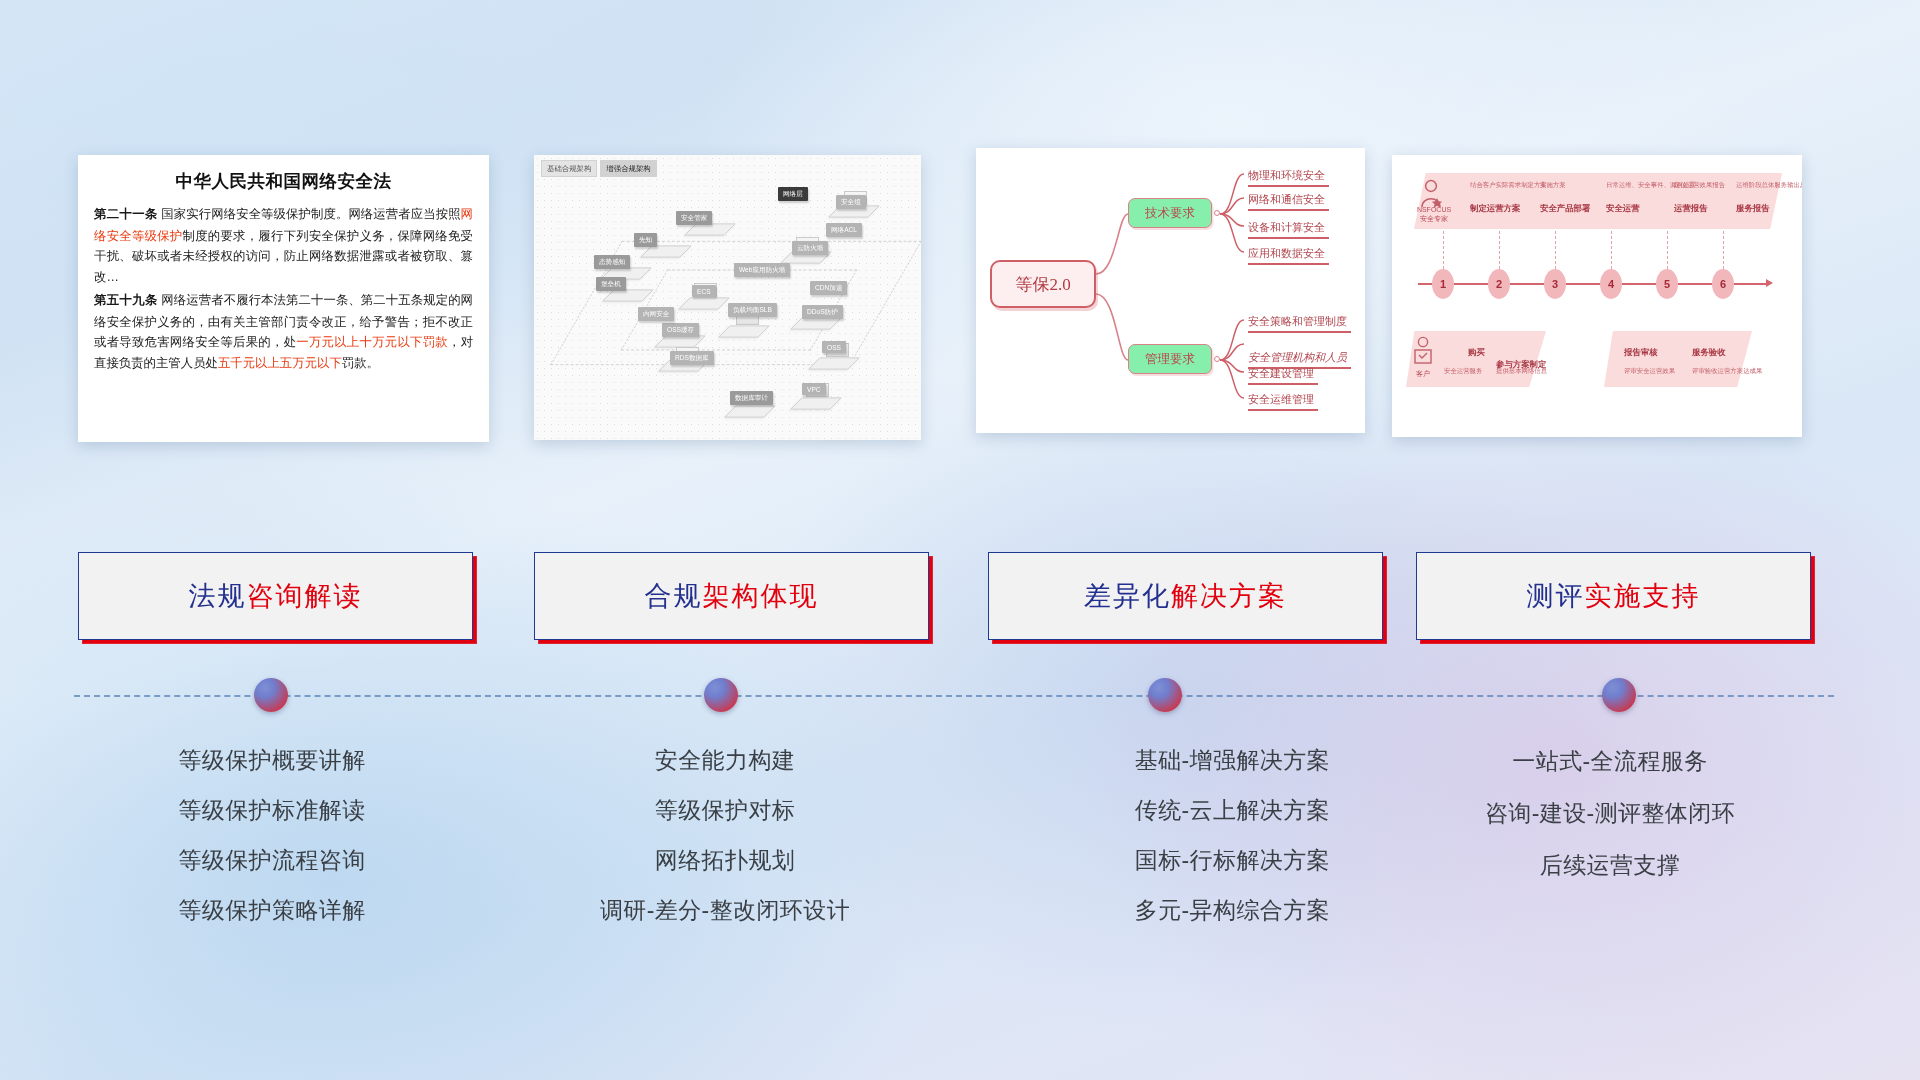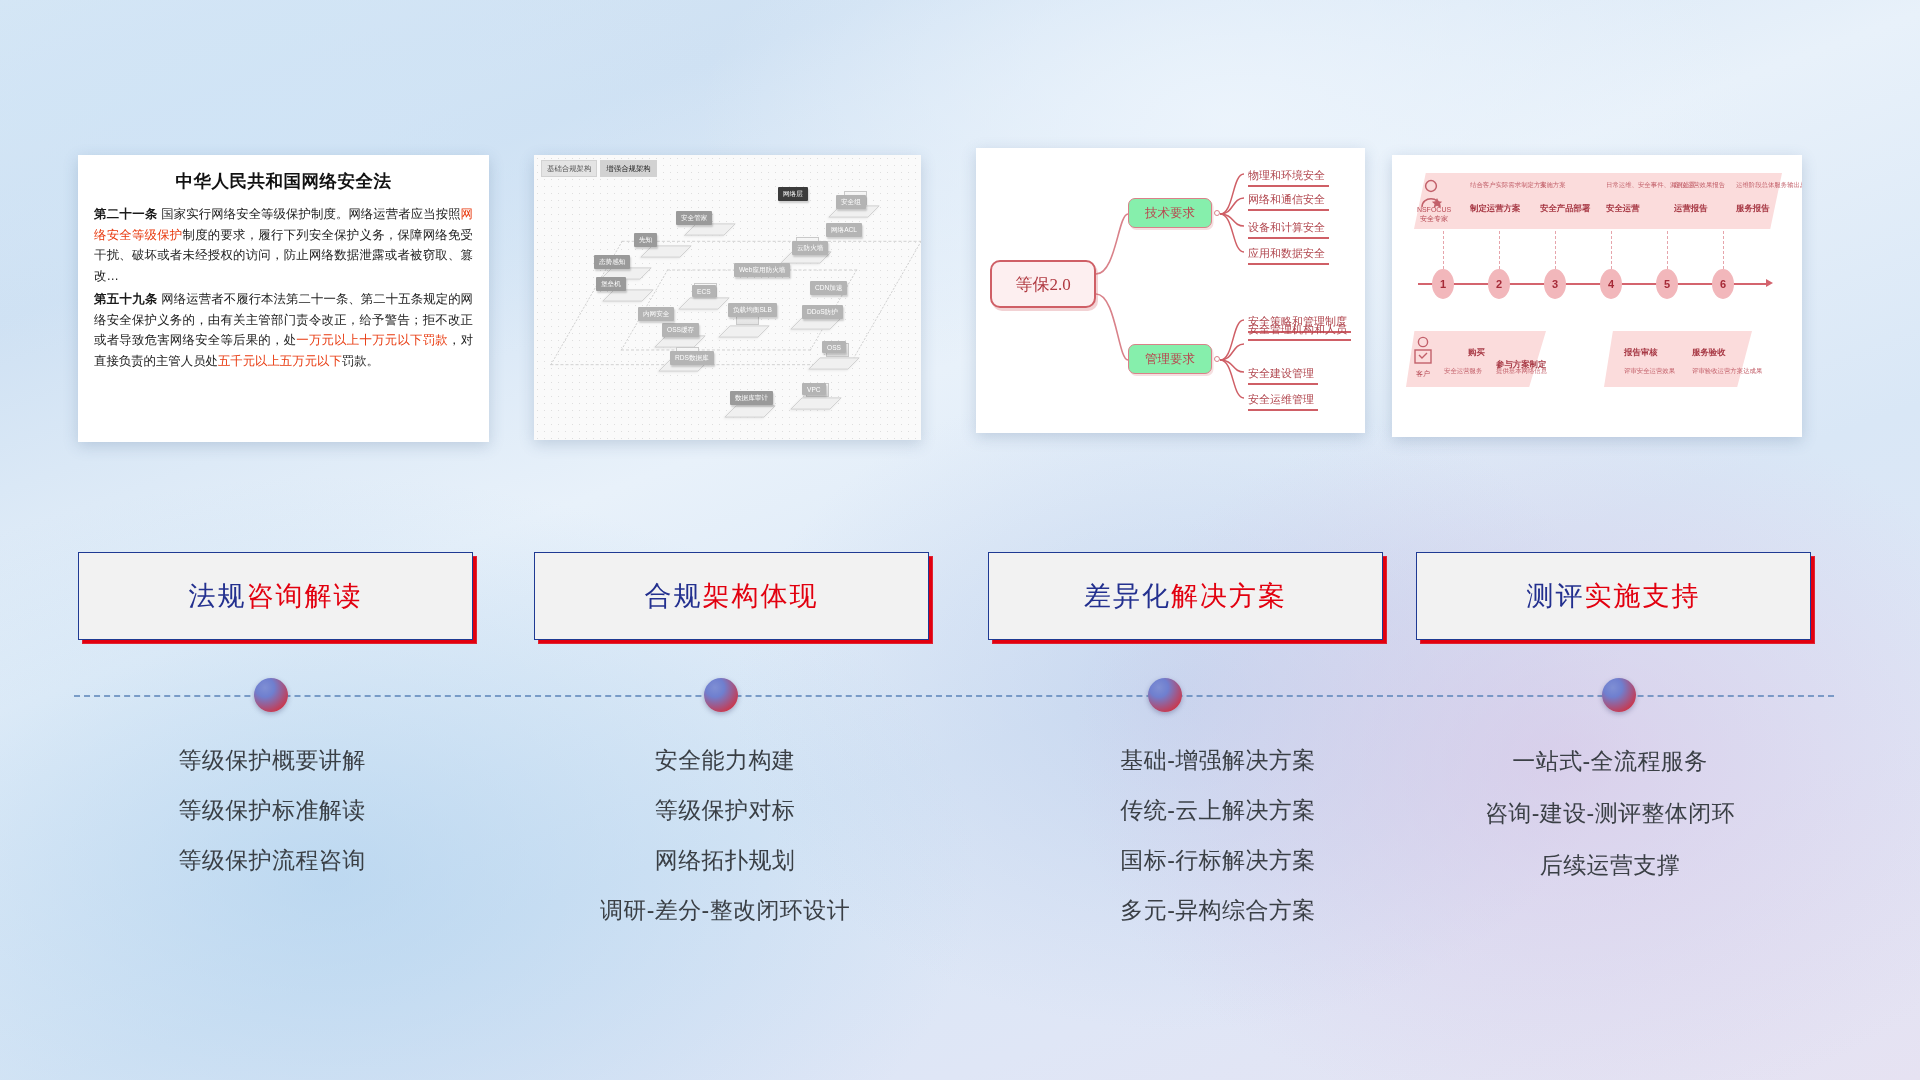--- a/index.html
+++ b/index.html
@@ -25,21 +25,21 @@
   }
   .card.c1 { left:78px;  top:155px; width:411px; height:287px; }
   .card.c2 { left:534px; top:155px; width:387px; height:285px; }
   .card.c3 { left:976px; top:148px; width:389px; height:285px; }
   .card.c4 { left:1392px;top:155px; width:410px; height:282px; }
 
   
   .law { padding:14px 16px 10px 16px; }
   .law-title { text-align:center; font-weight:bold; font-size:17.5px; color:#111; letter-spacing:.5px; margin-bottom:11px; }
   .law-p { font-size:12.4px; line-height:20.5px; color:#1a1a1a; text-align:justify; margin-bottom:3px; }
-  .law-p b { font-weight:bold; letter-spacing:.3px; }
+  .law-p b { font-weight:bold; letter-spacing:.3px;font-family:Liberation Mono, monospace; }
   .law-p .r { color:#e8380d; }
 
   
   .arch { position:absolute; inset:0; background:#fafafa;
           background-image:radial-gradient(#dedede 0.7px, transparent 0.8px);
           background-size:7px 7px; }
   .arch-tabs { position:absolute; left:7px; top:5px; display:flex; gap:3px; z-index:6; }
   .arch-tab { font-size:7.4px; color:#555; background:#e4e4e4; padding:2.5px 5px; border:1px solid #d2d2d2; }
   .arch-tab.on { background:#d2d2d2; color:#222; }
   .node { position:absolute; font-size:6.6px; color:#fff; background:#9a9a9a;
@@ -116,21 +116,21 @@
   .tl-dot { position:absolute; top:18px; width:34px; height:34px; border-radius:50%;
             background:radial-gradient(circle at 32% 28%, #7f8fd4 0%, #6f7fcf 28%, #c9384e 78%, #b4243c 100%);
             box-shadow:0 2px 5px rgba(60,60,110,.35); }
   .tl-dot.d1{left:254px;} .tl-dot.d2{left:704px;}
   .tl-dot.d3{left:1148px;} .tl-dot.d4{left:1602px;}
 
   
   .lists { position:absolute; left:0; top:735px; width:1920px; height:240px; }
   .lcol { position:absolute; width:420px; text-align:center; }
   .lcol.l1{left:62px;} .lcol.l2{left:515px;}
-  .lcol.l3{left:1008px;} .lcol.l4{left:1400px;}
+  .lcol.l3{left:910px;text-align:right;} .lcol.l4{left:1400px;}
   .litem { font-size:23px; color:#3a3f45; line-height:50px; white-space:nowrap; letter-spacing:.4px; }
   .lcol.l4 .litem { line-height:52px; }
 </style>
 </head>
 <body>
 
 <div class="stage">
 
   <div class="cards">
 
@@ -222,21 +222,21 @@
         <div class="mbr tech">技术要求</div>
         <div class="mbr mgmt">管理要求</div>
         <div class="mdot" style="left:238px;top:62px;"></div>
         <div class="mdot" style="left:238px;top:208px;"></div>
         <div id="mindLeaves">
             <div class="mleaf" style="left: 272px; top: 20px;">物理和环境安全<i style="width: 81px;"></i></div>
             <div class="mleaf" style="left: 272px; top: 44px;">网络和通信安全<i style="width: 81px;"></i></div>
             <div class="mleaf" style="left: 272px; top: 72px;">设备和计算安全<i style="width: 81px;"></i></div>
             <div class="mleaf" style="left: 272px; top: 98px;">应用和数据安全<i style="width: 81px;"></i></div>
             <div class="mleaf" style="left: 272px; top: 166px;">安全策略和管理制度<i style="width: 103px;"></i></div>
-            <div class="mleaf" style="left: 272px; top: 174px;">安全管理机构和人员<i style="width: 103px;"></i></div>
+            <div class="mleaf" style="left: 272px; top: 202px; font-style: italic;">安全管理机构和人员<i style="width: 103px;"></i></div>
             <div class="mleaf" style="left: 272px; top: 218px;">安全建设管理<i style="width: 70px;"></i></div>
             <div class="mleaf" style="left: 272px; top: 244px;">安全运维管理<i style="width: 70px;"></i></div>
           </div>
       </div>
     </div>
 
     <div class="card c4">
       <div class="flow">
         <div class="band top"></div>
         <div class="band bl"></div>
@@ -331,20 +331,21 @@
     <div class="tl-dot d2"></div>
     <div class="tl-dot d3"></div>
     <div class="tl-dot d4"></div>
   </div>
 
   <div class="lists">
     <div class="lcol l1" id="lc0">
         <div class="litem">等级保护概要讲解</div>
         <div class="litem">等级保护标准解读</div>
         <div class="litem">等级保护流程咨询</div>
+        <div class="litem">等级保护策略详解</div>
       </div>
     <div class="lcol l2" id="lc1">
         <div class="litem">安全能力构建</div>
         <div class="litem">等级保护对标</div>
         <div class="litem">网络拓扑规划</div>
         <div class="litem">调研-差分-整改闭环设计</div>
       </div>
     <div class="lcol l3" id="lc2">
         <div class="litem">基础-增强解决方案</div>
         <div class="litem">传统-云上解决方案</div>

